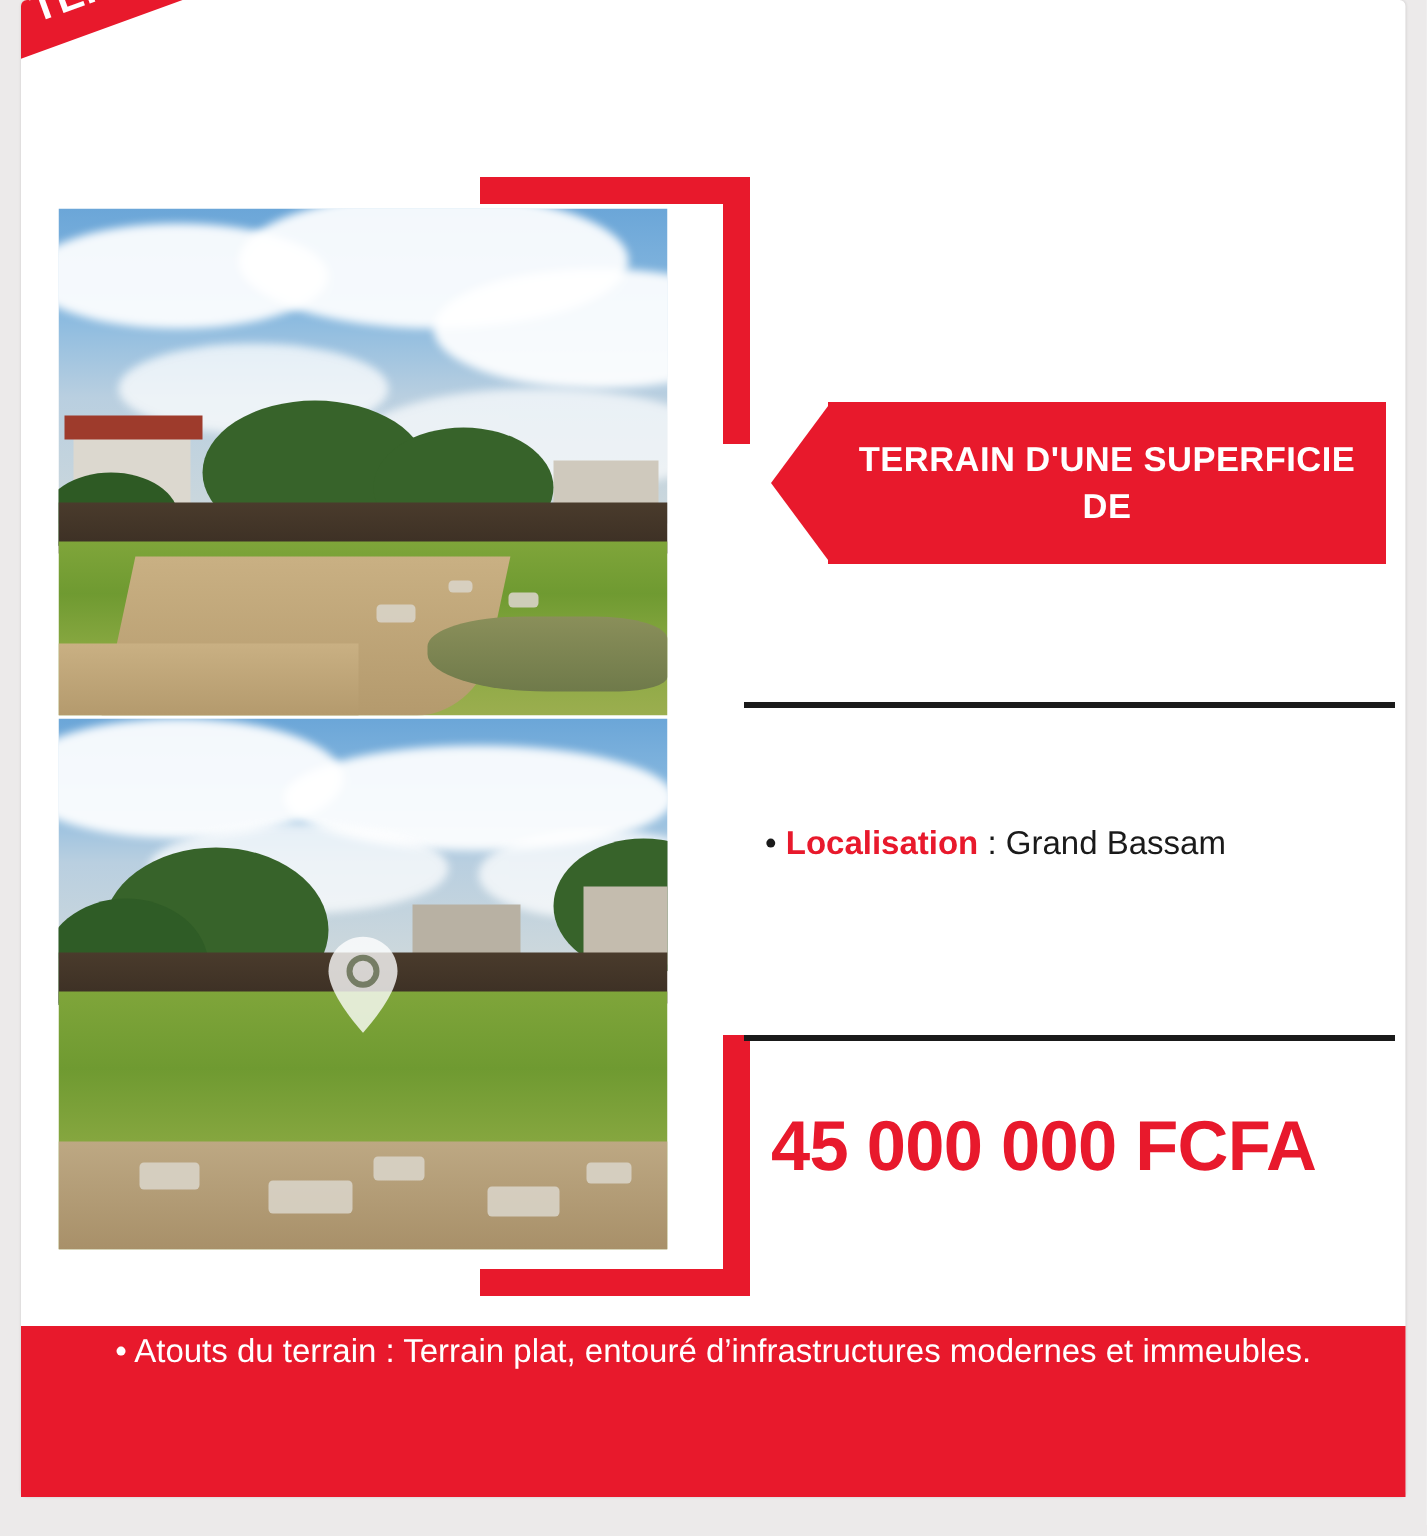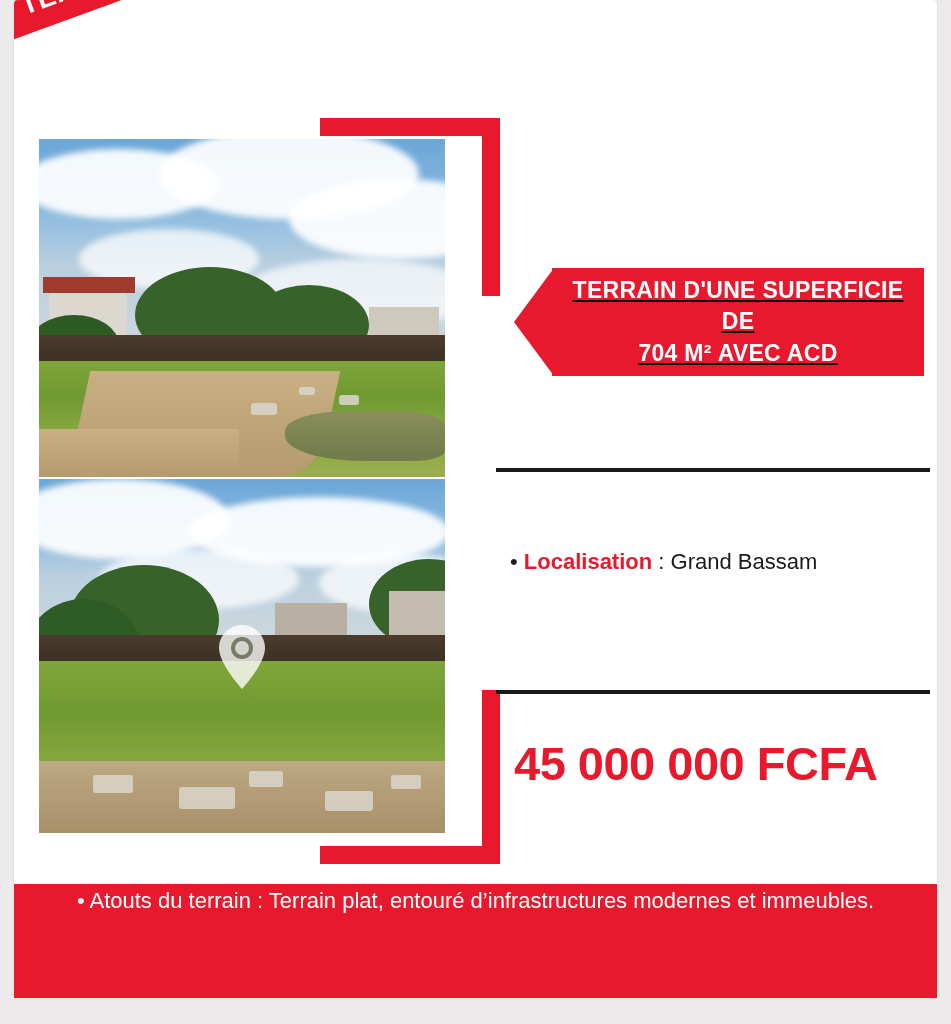--- a/index.html
+++ b/index.html
@@ -165,21 +165,20 @@
   .arrow-body {
     position: absolute;
     left: 38px; top: 0;
     width: 372px; height: 108px;
     background: #e8192c;
     display: flex;
     align-items: center;
     justify-content: center;
     box-sizing: border-box;
     padding: 0 16px;
-    text-decoration: underline;
   }
   .arrow-head {
     position: absolute;
     left: 0; top: 0;
     width: 0; height: 0;
     border-top: 54px solid transparent;
     border-bottom: 54px solid transparent;
     border-right: 40px solid #e8192c;
   }
   .arrow-text {
@@ -318,21 +317,20 @@
           </svg>
         </div>
       </div>
     </div>
 
     <div class="arrow-banner">
       <div class="arrow-head"></div>
       <div class="arrow-body">
         <div class="arrow-text">
           <span>TERRAIN D'UNE SUPERFICIE DE</span><br>
-          <span>704 M² AVEC ACD</span>
         </div>
       </div>
     </div>
 
     <div class="rule rule-1"></div>
     <div class="rule rule-2"></div>
 
     <div class="loc-block">
       <span>•</span>
       <span class="loc-label">Localisation</span><span> :  </span><span>Grand Bassam</span><br>

